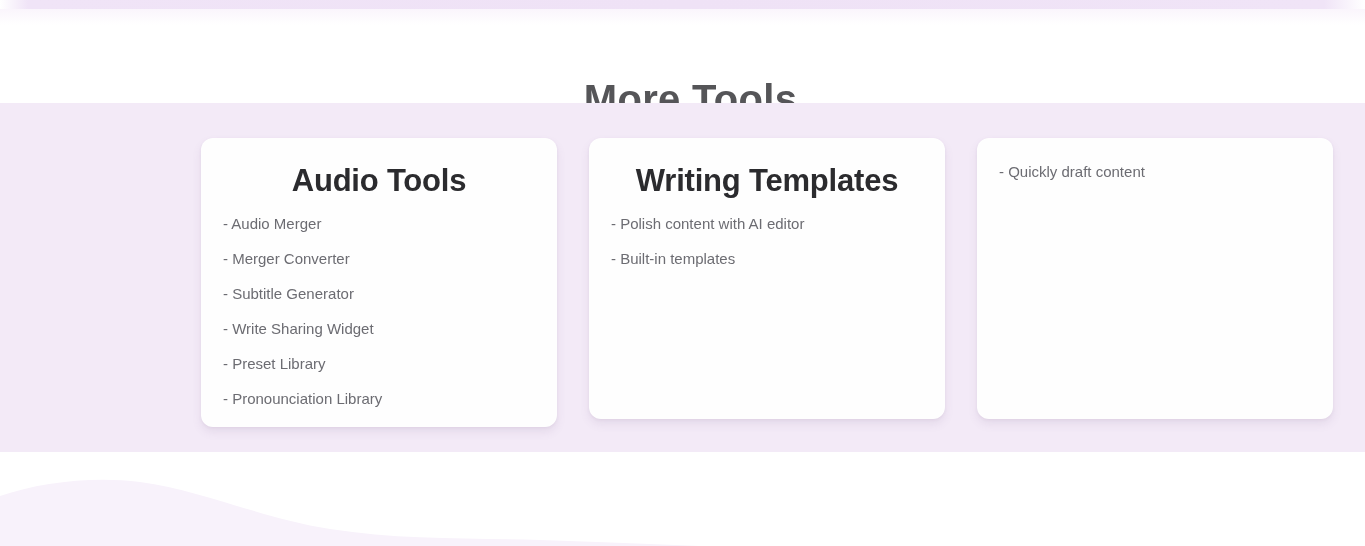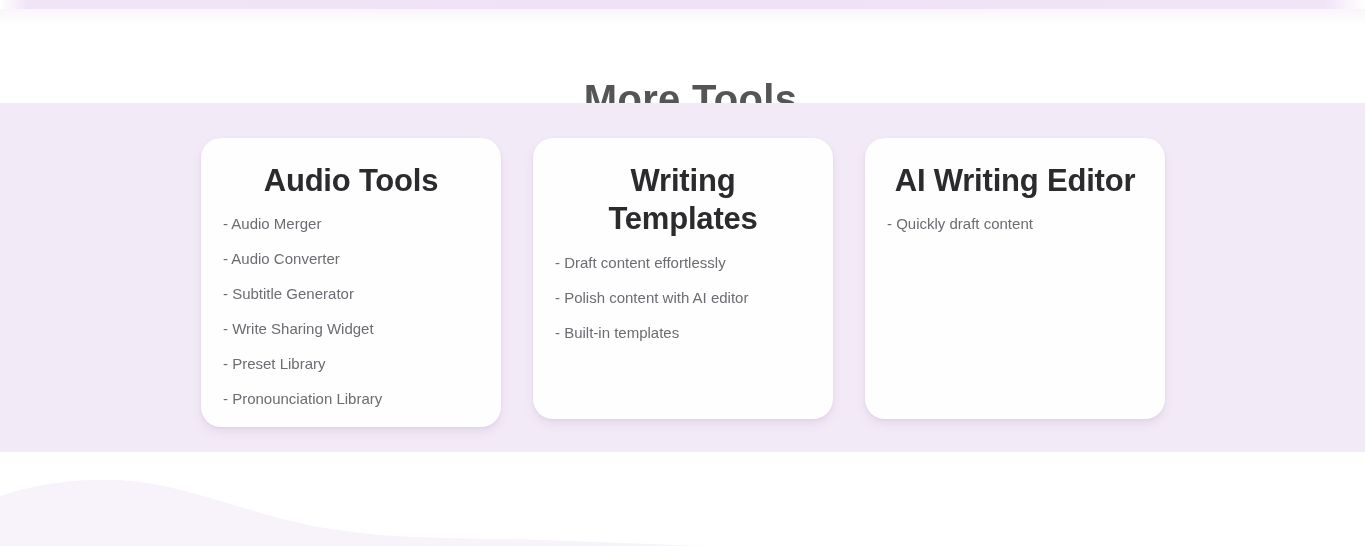--- a/index.html
+++ b/index.html
@@ -67,24 +67,24 @@
   .cards-row {
     position: absolute;
     top: 35px;
     left: 201px;
     display: flex;
     gap: 32px;
     align-items: flex-start;
   }
 
   .card {
-    width: 300px;
+    width: 356px;
     min-height: 281px;
     background: #fefefe;
-    border-radius: 20px;
+    border-radius: 12px;
     box-sizing: border-box;
     padding: 24px 22px 18px 22px;
     box-shadow: 0 5px 10px rgba(110, 80, 130, 0.10),
                 0 1px 3px rgba(110, 80, 130, 0.07);
   }
 
   .card-title {
     margin: 0 0 14px 0;
     font-size: 31px;
     font-weight: bold;
@@ -139,39 +139,37 @@
   <h1 class="page-title">More Tools</h1>
 </div>
 
 <div class="tools-band">
   <div class="cards-row">
 
     <div class="card">
       <h2 class="card-title">Audio Tools</h2>
       <ul class="card-list">
         <li>- Audio Merger</li>
-        <li>- Audio Converter</li>
+        <li>- Merger Converter</li>
         <li>- Subtitle Generator</li>
         <li>- Write Sharing Widget</li>
         <li>- Preset Library</li>
         <li>- Pronounciation Library</li>
       </ul>
     </div>
 
     <div class="card">
       <h2 class="card-title">Writing Templates</h2>
       <ul class="card-list">
-        <li>- Draft content effortlessly</li>
         <li>- Polish content with AI editor</li>
         <li>- Built-in templates</li>
       </ul>
     </div>
 
     <div class="card">
-      <h2 class="card-title">AI Writing Editor</h2>
       <ul class="card-list">
         <li>- Quickly draft content</li>
       </ul>
     </div>
 
   </div>
 </div>
 
 <div class="bottom-area">
   <svg class="wave-svg" viewBox="0 0 1365 94" preserveAspectRatio="none">

